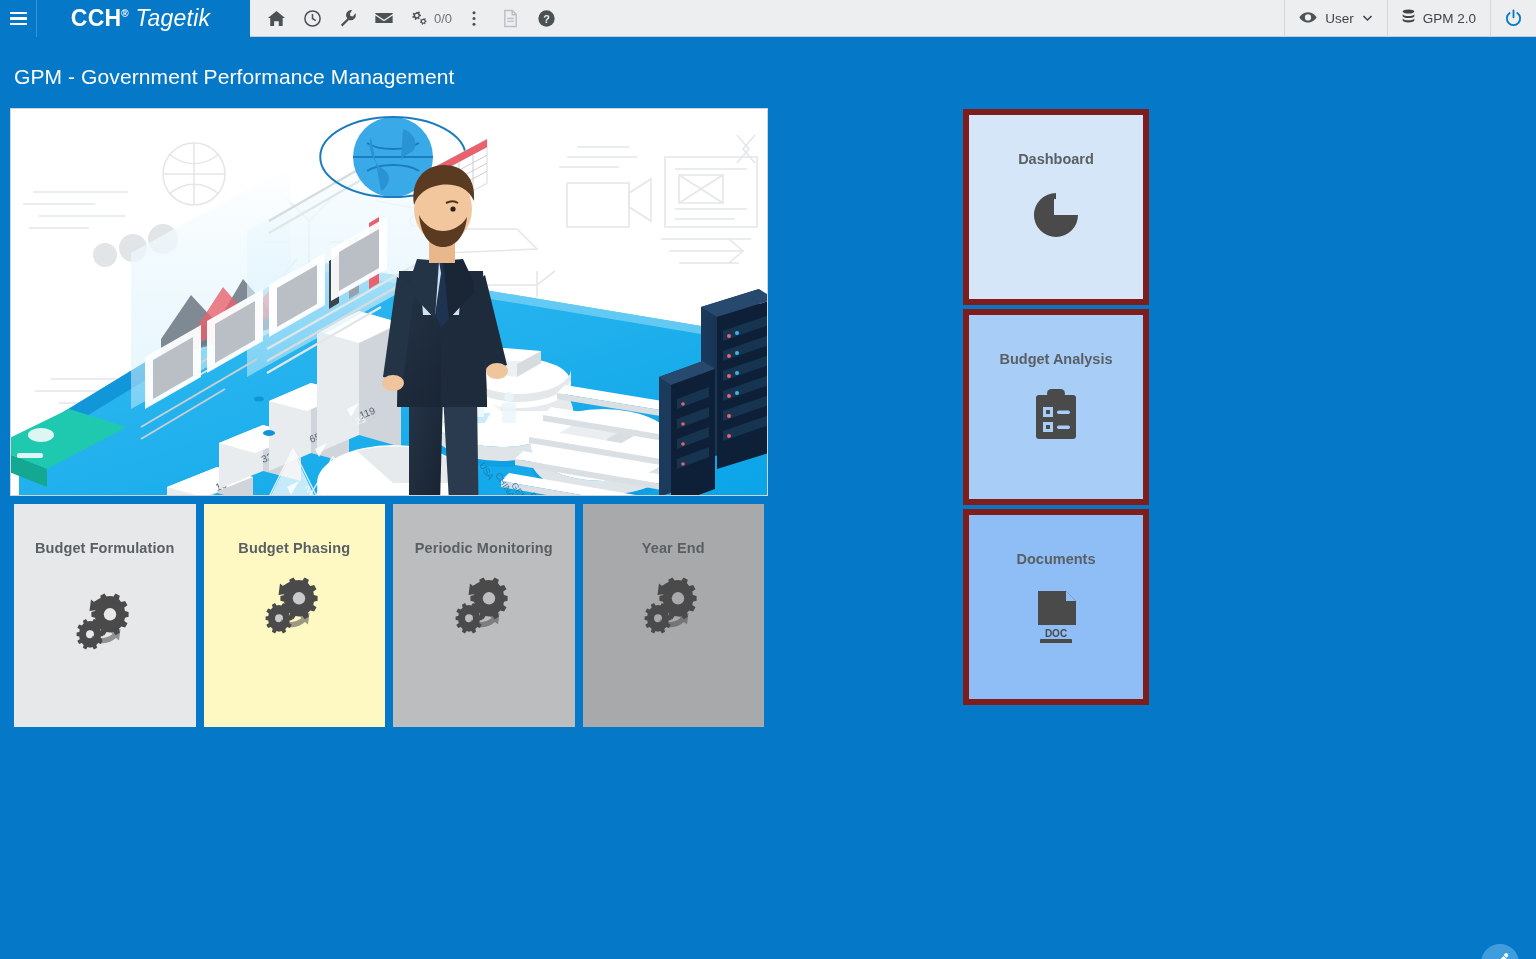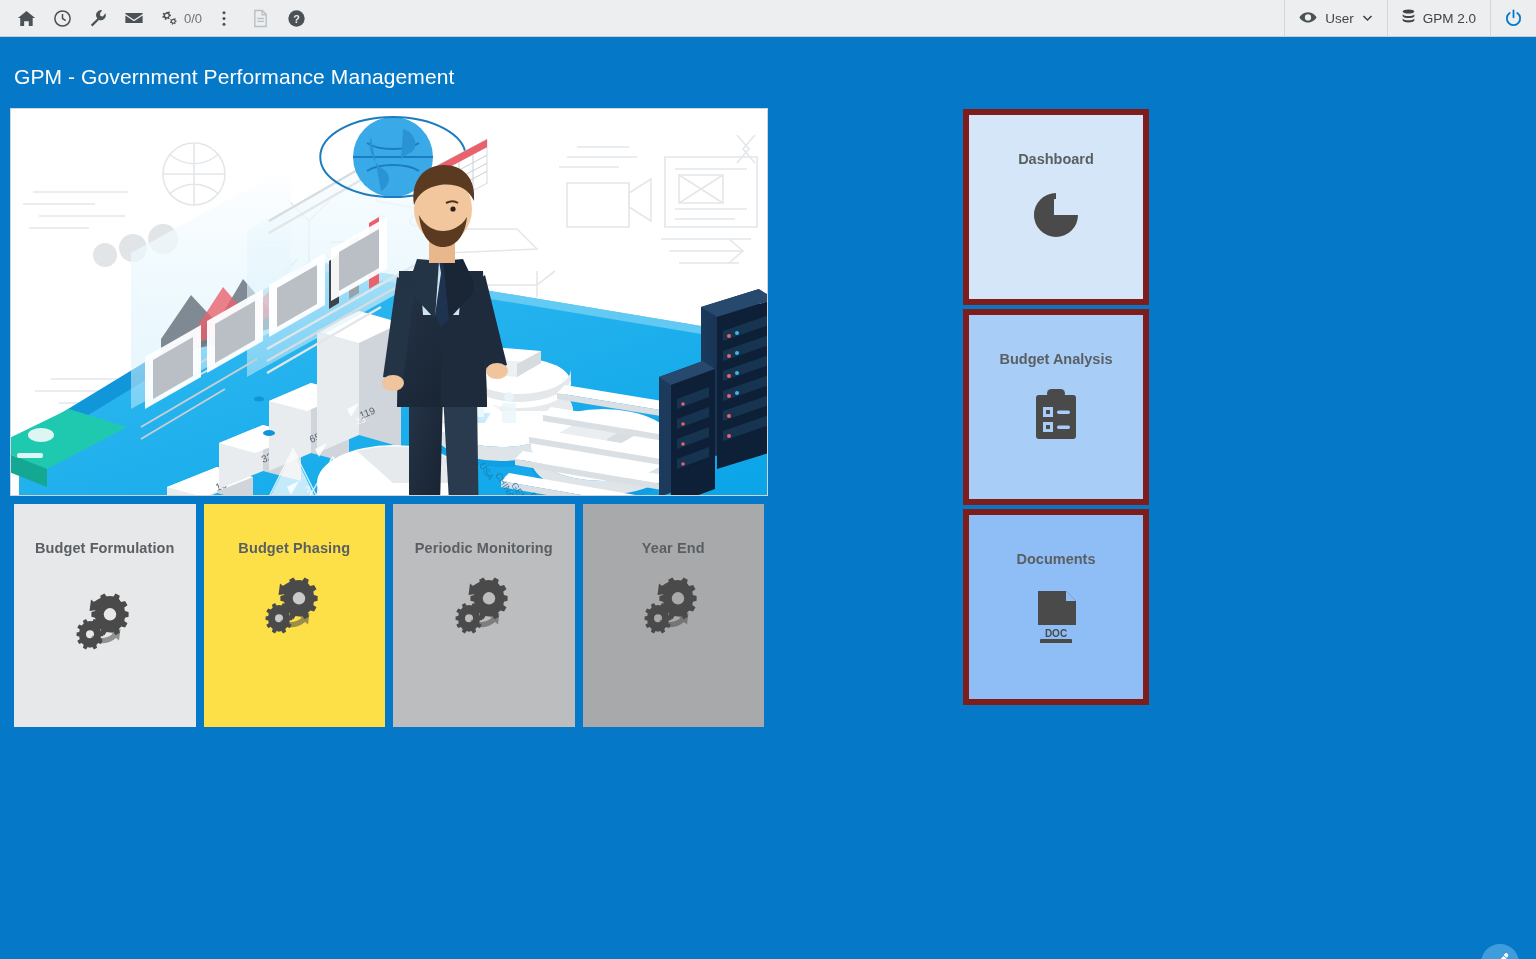--- a/index.html
+++ b/index.html
@@ -78,21 +78,21 @@
     border: 4px solid #0579c8;
     display: flex; flex-direction: column; align-items: center;
     cursor: pointer;
   }
   .proc-tile .lbl {
     margin-top: 36px; font-size: 14.5px; font-weight: 700; color: #5a5f63;
     letter-spacing: .1px; text-align: center;
   }
   .proc-tile .ico { margin-top: 20px; }
   .p1 { background: #e7e8e9; gap: 16px; }
-  .p2 { background: #fde047; }
+  .p2 { background: #fef9c3; }
   .p3 { background: #bcbdbe; }
   .p4 { background: #a8a9aa; }
 
   
   .side-col { position: absolute; left: 963px; top: 72px; width: 186px; }
   .side-tile {
     width: 186px; height: 196px; margin-bottom: 4px;
     border: 6px solid #7f1d1d; position: relative; cursor: pointer;
     display: flex; flex-direction: column; align-items: center;
   }
@@ -114,20 +114,30 @@
     position: absolute; left: 1481px; top: 907px; width: 38px; height: 38px;
     border-radius: 50%; background: #3f9ddd;
     display: flex; align-items: center; justify-content: center; cursor: pointer;
   }
 </style>
 </head>
 <body>
 
 <div class="topbar">
 
+  <div class="logo-block">
+    <div class="hamburger">
+      <i></i>
+        <i></i>
+        <i></i>
+    </div>
+    <div class="brand">
+      <span class="bold">CCH</span><span class="sup">®</span> <span class="ital">Tagetik</span>
+    </div>
+  </div>
 
   <div class="tool-icons">
     <div class="ticon">
       <svg width="19" height="19" viewBox="0 0 20 20" fill="currentColor">
           <path d="M10 2 L1 9.5 h2.4 V18 h4.1 v-5h4.9 v5h4.1 V9.5 H19z"></path>
         </svg>
     </div>
     <div class="ticon">
       <svg width="19" height="19" viewBox="0 0 20 20" fill="none" stroke="currentColor" stroke-width="1.6">
           <circle cx="10" cy="10" r="8"></circle>

